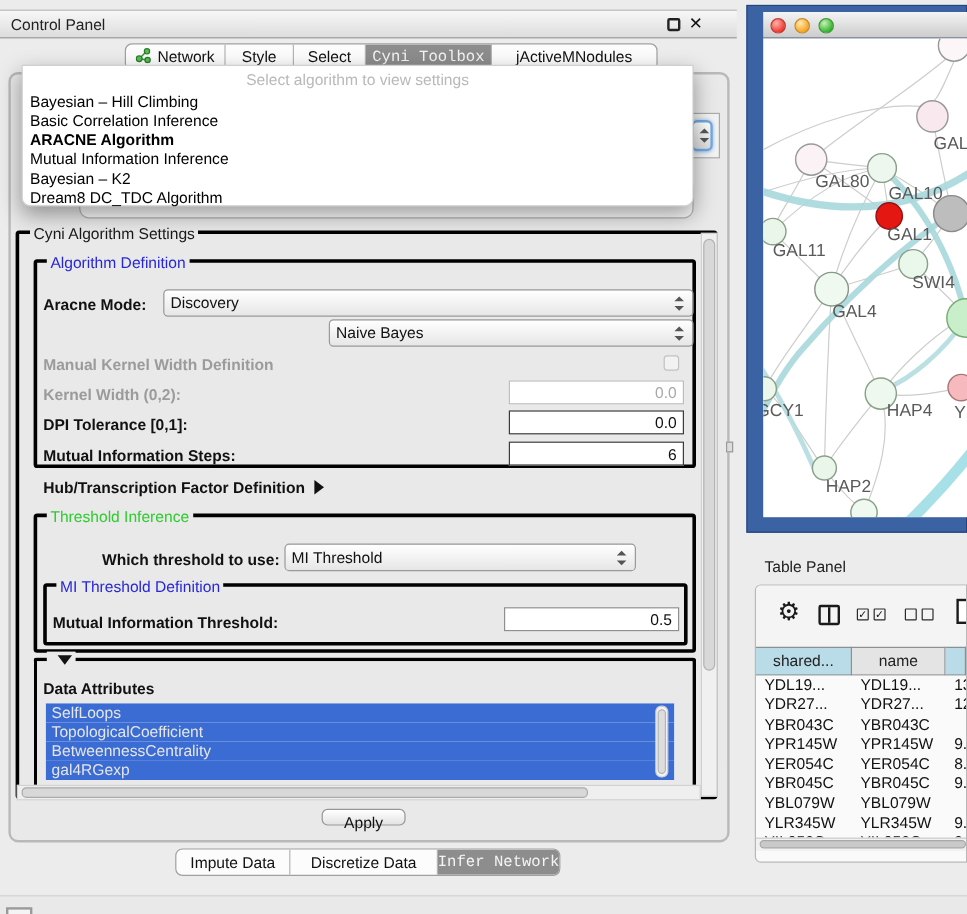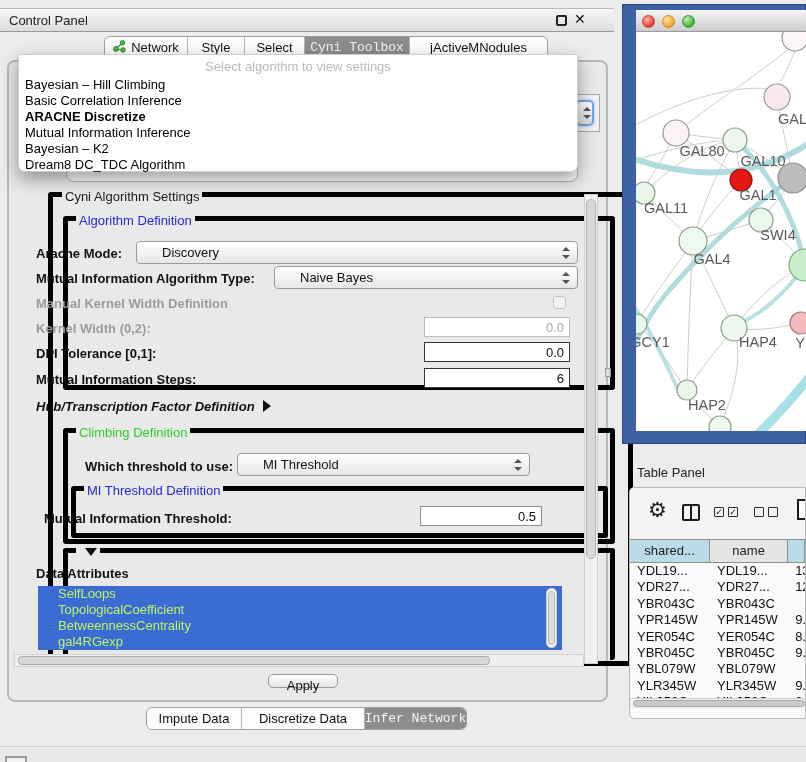--- a/index.html
+++ b/index.html
@@ -34,50 +34,50 @@
 
   
   .popup{position:absolute;left:18px;top:54px;width:560px;height:118px;background:#fff;
     border:1px solid #cfcfcf;border-radius:0 0 7px 7px;box-shadow:0 7px 18px rgba(0,0,0,.38);z-index:30;}
   .popup .ph{position:absolute;left:0;top:4px;width:100%;text-align:center;color:#b9b9b9;font-size:13px;}
   .popup .list{position:absolute;left:4px;top:22px;right:4px;}
   .dd-item{height:16px;line-height:16px;font-size:13px;color:#000;padding-left:2px;white-space:nowrap;}
   .dd-item.bold{font-weight:bold;}
 
   
-  .grp{position:absolute;border:5px solid #000000;border-radius:3px;margin-left:35px;}
+  .grp{position:absolute;border:3px solid #000000;border-radius:3px;}
   .grp-legend{position:absolute;top:-8px;background:#e9e9e9;padding:0 3px;font-size:13px;white-space:nowrap;}
   .legend-blue{color:#2727d8;}
   .legend-green{color:#2ecc2e;}
 
   .lbl{position:absolute;font-weight:bold;font-size:13px;color:#111;white-space:nowrap;}
   .lbl.dis{color:#9b9b9b;}
 
   .combo{position:absolute;background:linear-gradient(#ffffff,#e6e6e6);border:1px solid #9a9a9a;
-    border-radius:4px;display:flex;align-items:center;padding-left:25px;font-size:13px;color:#111;}
+    border-radius:4px;display:flex;align-items:center;padding-left:5px;font-size:13px;color:#111;}
   .stepper{position:absolute;right:7px;top:50%;transform:translateY(-50%);width:9px;height:12px;}
   .stepper:before,.stepper:after{content:"";position:absolute;left:1px;border-left:4px solid transparent;border-right:4px solid transparent;}
   .stepper:before{top:0;border-bottom:4px solid #555;}
   .stepper:after{bottom:0;border-top:4px solid #555;}
 
   .num-input{position:absolute;text-align:right;font-size:13px;padding:0 5px;background:#fff;
     border:1px solid #3a3a3a;color:#111;height:20px;font-family:"Liberation Sans",sans-serif;}
   .num-input.dis{border:1px solid #bdbdbd;color:#a9a9a9;}
   .num-input.mid{border:1px solid #8f8f8f;}
 
   .chk{position:absolute;width:13px;height:13px;border:1px solid #c2c2c2;border-radius:3px;background:#f2f2f2;}
 
-  .expander{position:absolute;font-weight:bold;font-size:13px;color:#111;font-style:italic;}
+  .expander{position:absolute;font-weight:bold;font-size:13px;color:#111;}
   .tri-right{display:inline-block;width:0;height:0;border-top:6px solid transparent;border-bottom:6px solid transparent;
     border-left:8px solid #111;margin-left:8px;vertical-align:-1px;}
   .tri-down{display:inline-block;width:0;height:0;border-left:6px solid transparent;border-right:6px solid transparent;
     border-top:8px solid #111;margin-left:6px;vertical-align:1px;}
 
   .attr-list{position:absolute;left:38px;top:586px;width:524px;height:64px;background:#fff;overflow:hidden;}
-  .attr-item{height:16px;line-height:16px;background:#3a6cd4;color:#bef264;font-size:13px;padding-left:20px;white-space:nowrap;}
+  .attr-item{height:16px;line-height:16px;background:#3a6cd4;color:#e5e5e5;font-size:13px;padding-left:5px;white-space:nowrap;}
   .attr-vsb{position:absolute;left:546px;top:588px;width:11px;height:60px;background:#f2f2f2;border-radius:5px;border:1px solid #ccc;}
   .attr-vsb .thumb{position:absolute;left:1px;top:2px;width:7px;height:54px;background:#ddd;border:1px solid #b5b5b5;border-radius:4px;}
 
   .settings-vsb{position:absolute;left:584px;top:194px;width:14px;height:470px;background:#f0f0f0;border:1px solid #d0d0d0;}
   .settings-vsb .thumb{position:absolute;left:1px;top:4px;width:10px;height:360px;background:#d8d8d8;border:1px solid #b2b2b2;border-radius:5px;}
   .settings-hsb{position:absolute;left:14px;top:654px;width:570px;height:13px;background:#efefef;border:1px solid #d2d2d2;}
   .settings-hsb .thumb{position:absolute;left:3px;top:1px;width:472px;height:9px;background:#d8d8d8;border:1px solid #aaa;border-radius:4px;}
 
   .apply-btn{position:absolute;left:268px;top:674px;width:70px;height:14px;background:linear-gradient(#ffffff,#e3e3e3);
     border:1px solid #979797;border-radius:5px;text-align:center;line-height:21px;font-size:13px;color:#111;}
@@ -164,42 +164,41 @@
   <div class="focus-stepper">
     <span class="ring"></span>
       <span class="stepper" style="right:8px"></span>
   </div>
 
   <div class="popup">
     <div class="ph">Select algorithm to view settings</div>
     <div class="list">
         <div class="dd-item">Bayesian – Hill Climbing</div>
         <div class="dd-item">Basic Correlation Inference</div>
-        <div class="dd-item bold">ARACNE Discretize</div>
+        <div class="dd-item bold">ARACNE Algorithm</div>
         <div class="dd-item">Mutual Information Inference</div>
         <div class="dd-item">Bayesian – K2</div>
         <div class="dd-item">Dream8 DC_TDC Algorithm</div>
       </div>
   </div>
 
   <div class="grp" style="left:13px;top:192px;width:585px;height:474px;">
     <div class="grp-legend" style="left:9px">Cyni Algorithm Settings</div>
   </div>
 
   <div class="grp" style="left:28px;top:216px;width:552px;height:174px;">
     <div class="grp-legend legend-blue" style="left:8px">Algorithm Definition</div>
   </div>
 
   <div class="lbl" style="left:36px;top:246px">Aracne Mode:</div>
   <div class="combo" style="left:136px;top:241px;width:442px;height:23px">
     <span>Discovery</span>
     <span class="stepper"></span>
   </div>
 
-  <div class="lbl" style="left:36px;top:271px">Mutual Information Algorithm Type:</div>
   <div class="combo" style="left:274px;top:266px;width:304px;height:23px">
     <span>Naive Bayes</span>
     <span class="stepper"></span>
   </div>
 
   <div class="lbl dis" style="left:36px;top:296px">Manual Kernel Width Definition</div>
   <div class="chk" style="left:553px;top:296px"></div>
 
   <div class="lbl dis" style="left:36px;top:321px">Kernel Width (0,2):</div>
   <input class="num-input dis" style="left: 424px; top: 317px; width: 146px;" readonly="" value="0.0">
@@ -208,34 +207,34 @@
   <input class="num-input" style="left: 424px; top: 342px; width: 146px;" value="0.0">
 
   <div class="lbl" style="left:36px;top:372px">Mutual Information Steps:</div>
   <input class="num-input" style="left: 424px; top: 368px; width: 146px;" value="6">
 
   <div class="expander" style="left:36px;top:399px">
     <span>Hub/Transcription Factor Definition</span><span class="tri-right"></span>
   </div>
 
   <div class="grp" style="left:28px;top:428px;width:552px;height:116px;">
-    <div class="grp-legend legend-green" style="left:8px">Climbing Definition</div>
+    <div class="grp-legend legend-green" style="left:8px">Threshold Inference</div>
   </div>
 
   <div class="lbl" style="left:85px;top:459px">Which threshold to use:</div>
   <div class="combo" style="left:237px;top:453px;width:293px;height:23px">
     <span>MI Threshold</span>
     <span class="stepper"></span>
   </div>
 
   <div class="grp" style="left:36px;top:486px;width:537px;height:52px;">
     <div class="grp-legend legend-blue" style="left:8px;background:#e9e9e9">MI Threshold Definition</div>
   </div>
   <div class="lbl" style="left:44px;top:511px">Mutual Information Threshold:</div>
-  <input class="num-input mid" style="left: 420px; top: 506px; width: 122px;" value="0.5">
+  <input class="num-input mid" style="left: 420px; top: 506px; width: 146px;" value="0.5">
 
   <div class="grp" style="left:28px;top:548px;width:552px;height:112px;border-bottom:none;">
     <div class="grp-legend" style="left:8px">
       <span class="tri-down"></span>
     </div>
   </div>
   <div class="lbl" style="left:36px;top:566px">Data Attributes</div>
   <div class="attr-list">
       <div class="attr-item">SelfLoops</div>
       <div class="attr-item">TopologicalCoefficient</div>

